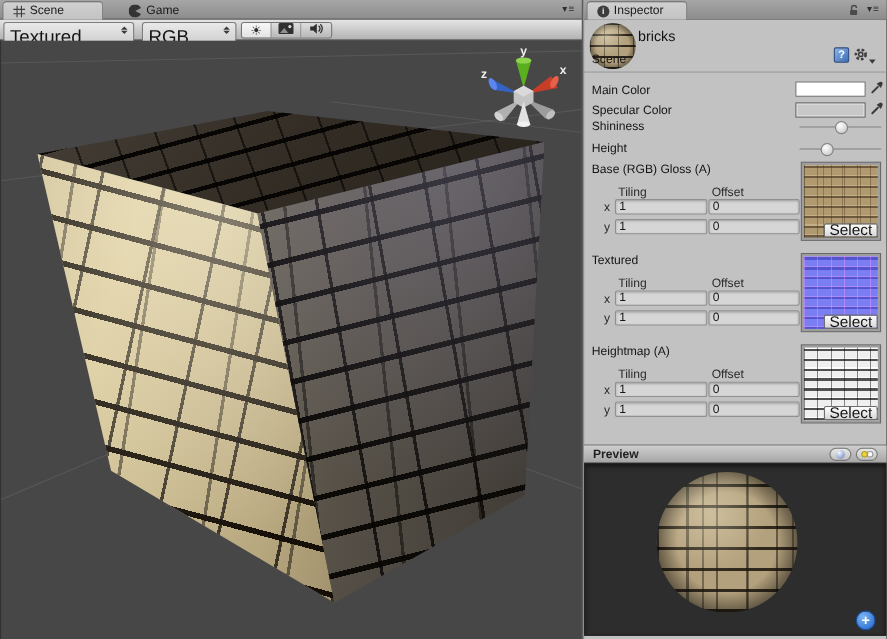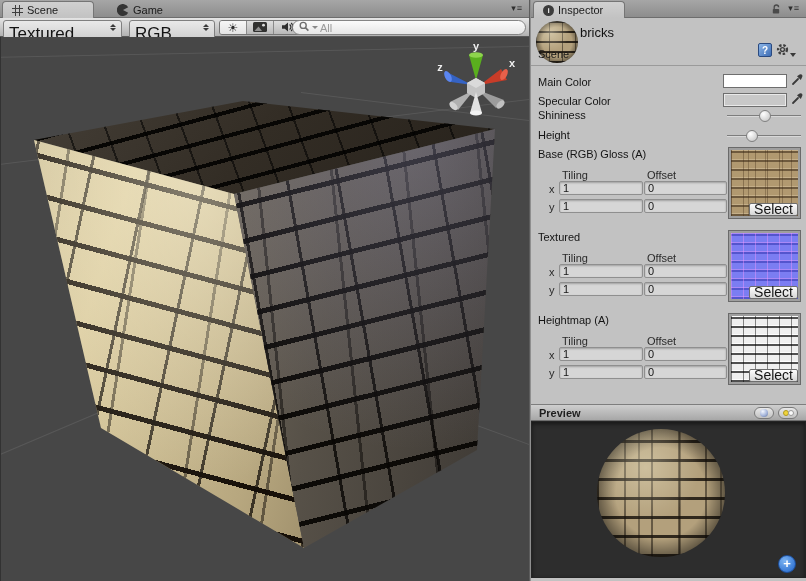--- a/index.html
+++ b/index.html
@@ -241,30 +241,20 @@
       <div class="tb-btn">
         <span>
           <svg width="14" height="12">
               <path d="M1 4.2 H3.8 L7 1.4 V10.6 L3.8 7.8 H1 Z" fill="#2f2f2f"></path>
           <path d="M8.6 3.4 a3.2 3.2 0 0 1 0 5.2" fill="none" stroke="#2f2f2f" stroke-width="1.2"></path>
           <path d="M10.2 2 a5.4 5.4 0 0 1 0 8" fill="none" stroke="#2f2f2f" stroke-width="1.2"></path>
             </svg>
         </span>
       </div>
     </div>
-    <div class="search">
-      <span>
-        <svg width="11" height="11">
-            <circle cx="4.2" cy="4.4" r="3" fill="none" stroke="#6e6e6e" stroke-width="1.4"></circle>
-        <path d="M6.4 6.6 L9.4 9.6" stroke="#6e6e6e" stroke-width="1.6"></path>
-          </svg>
-      </span>
-      <span class="caret"></span>
-      <input placeholder="All" style="">
-    </div>
   </div>
 
   <div class="viewport">
     <div class="gl gl-a"></div>
     <div class="gl gl-b"></div>
     <div class="gl gl-e"></div>
     <div class="gl gl-c"></div>
     <div class="gl gl-d"></div>
 
     <div class="cube">

